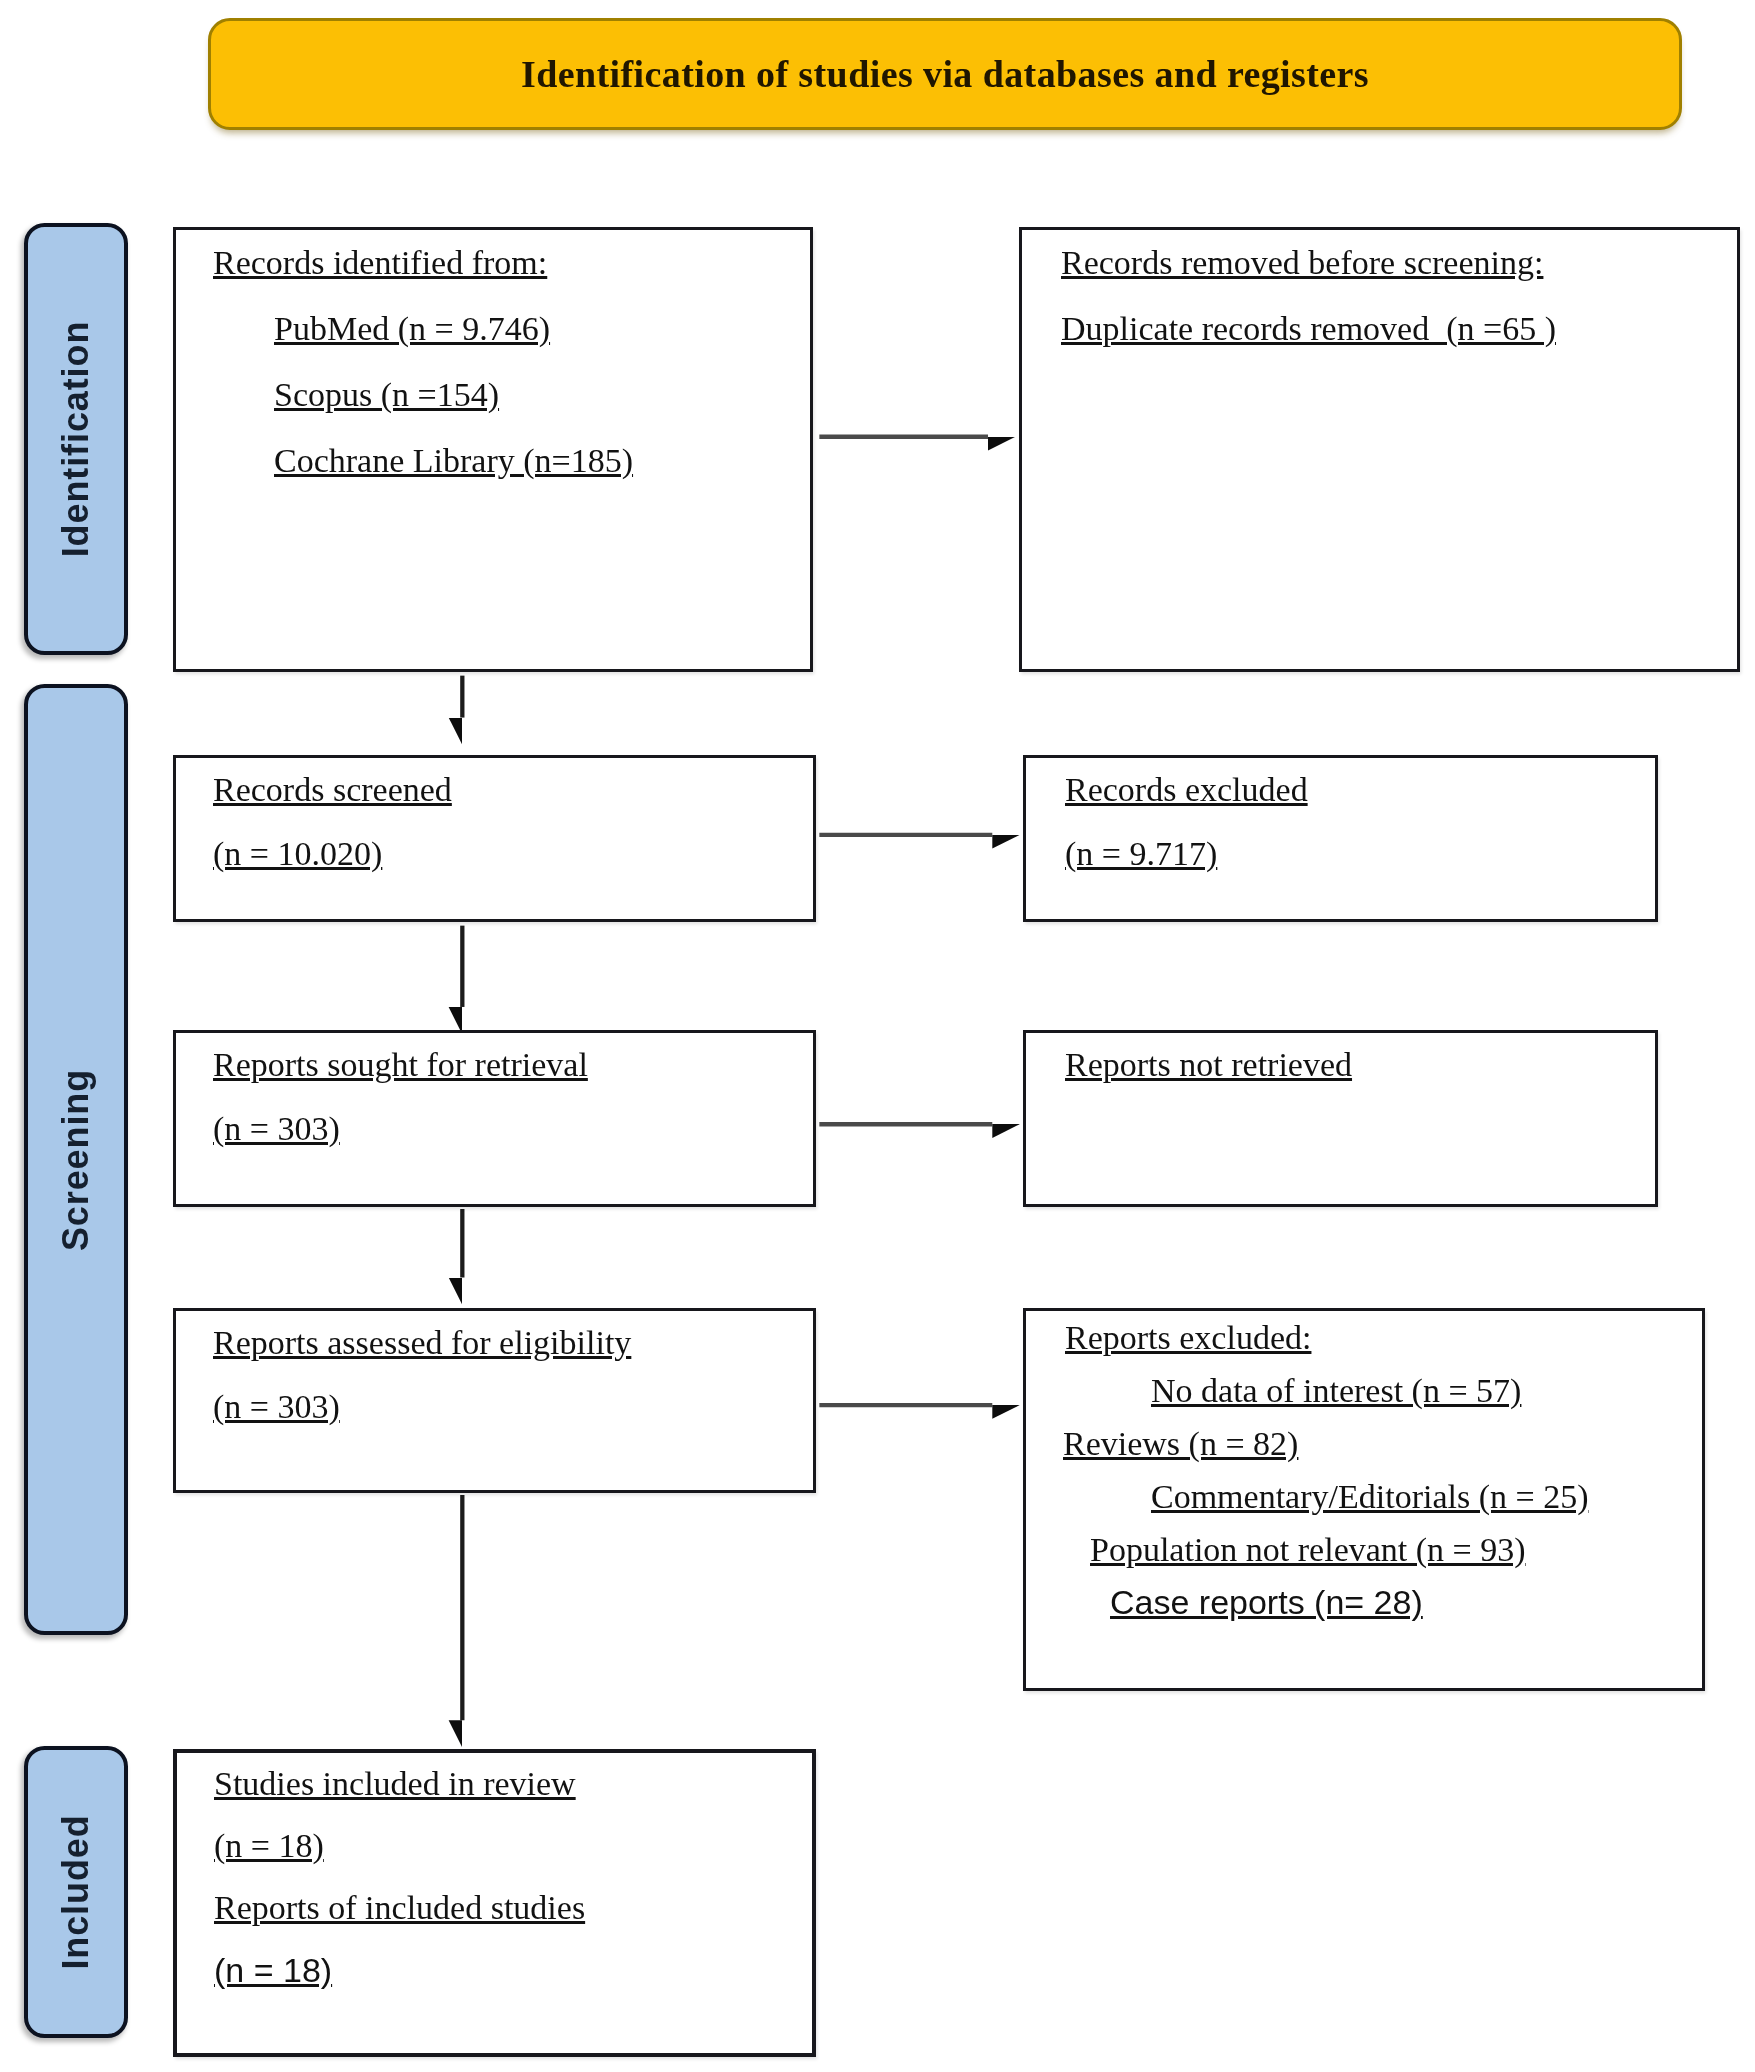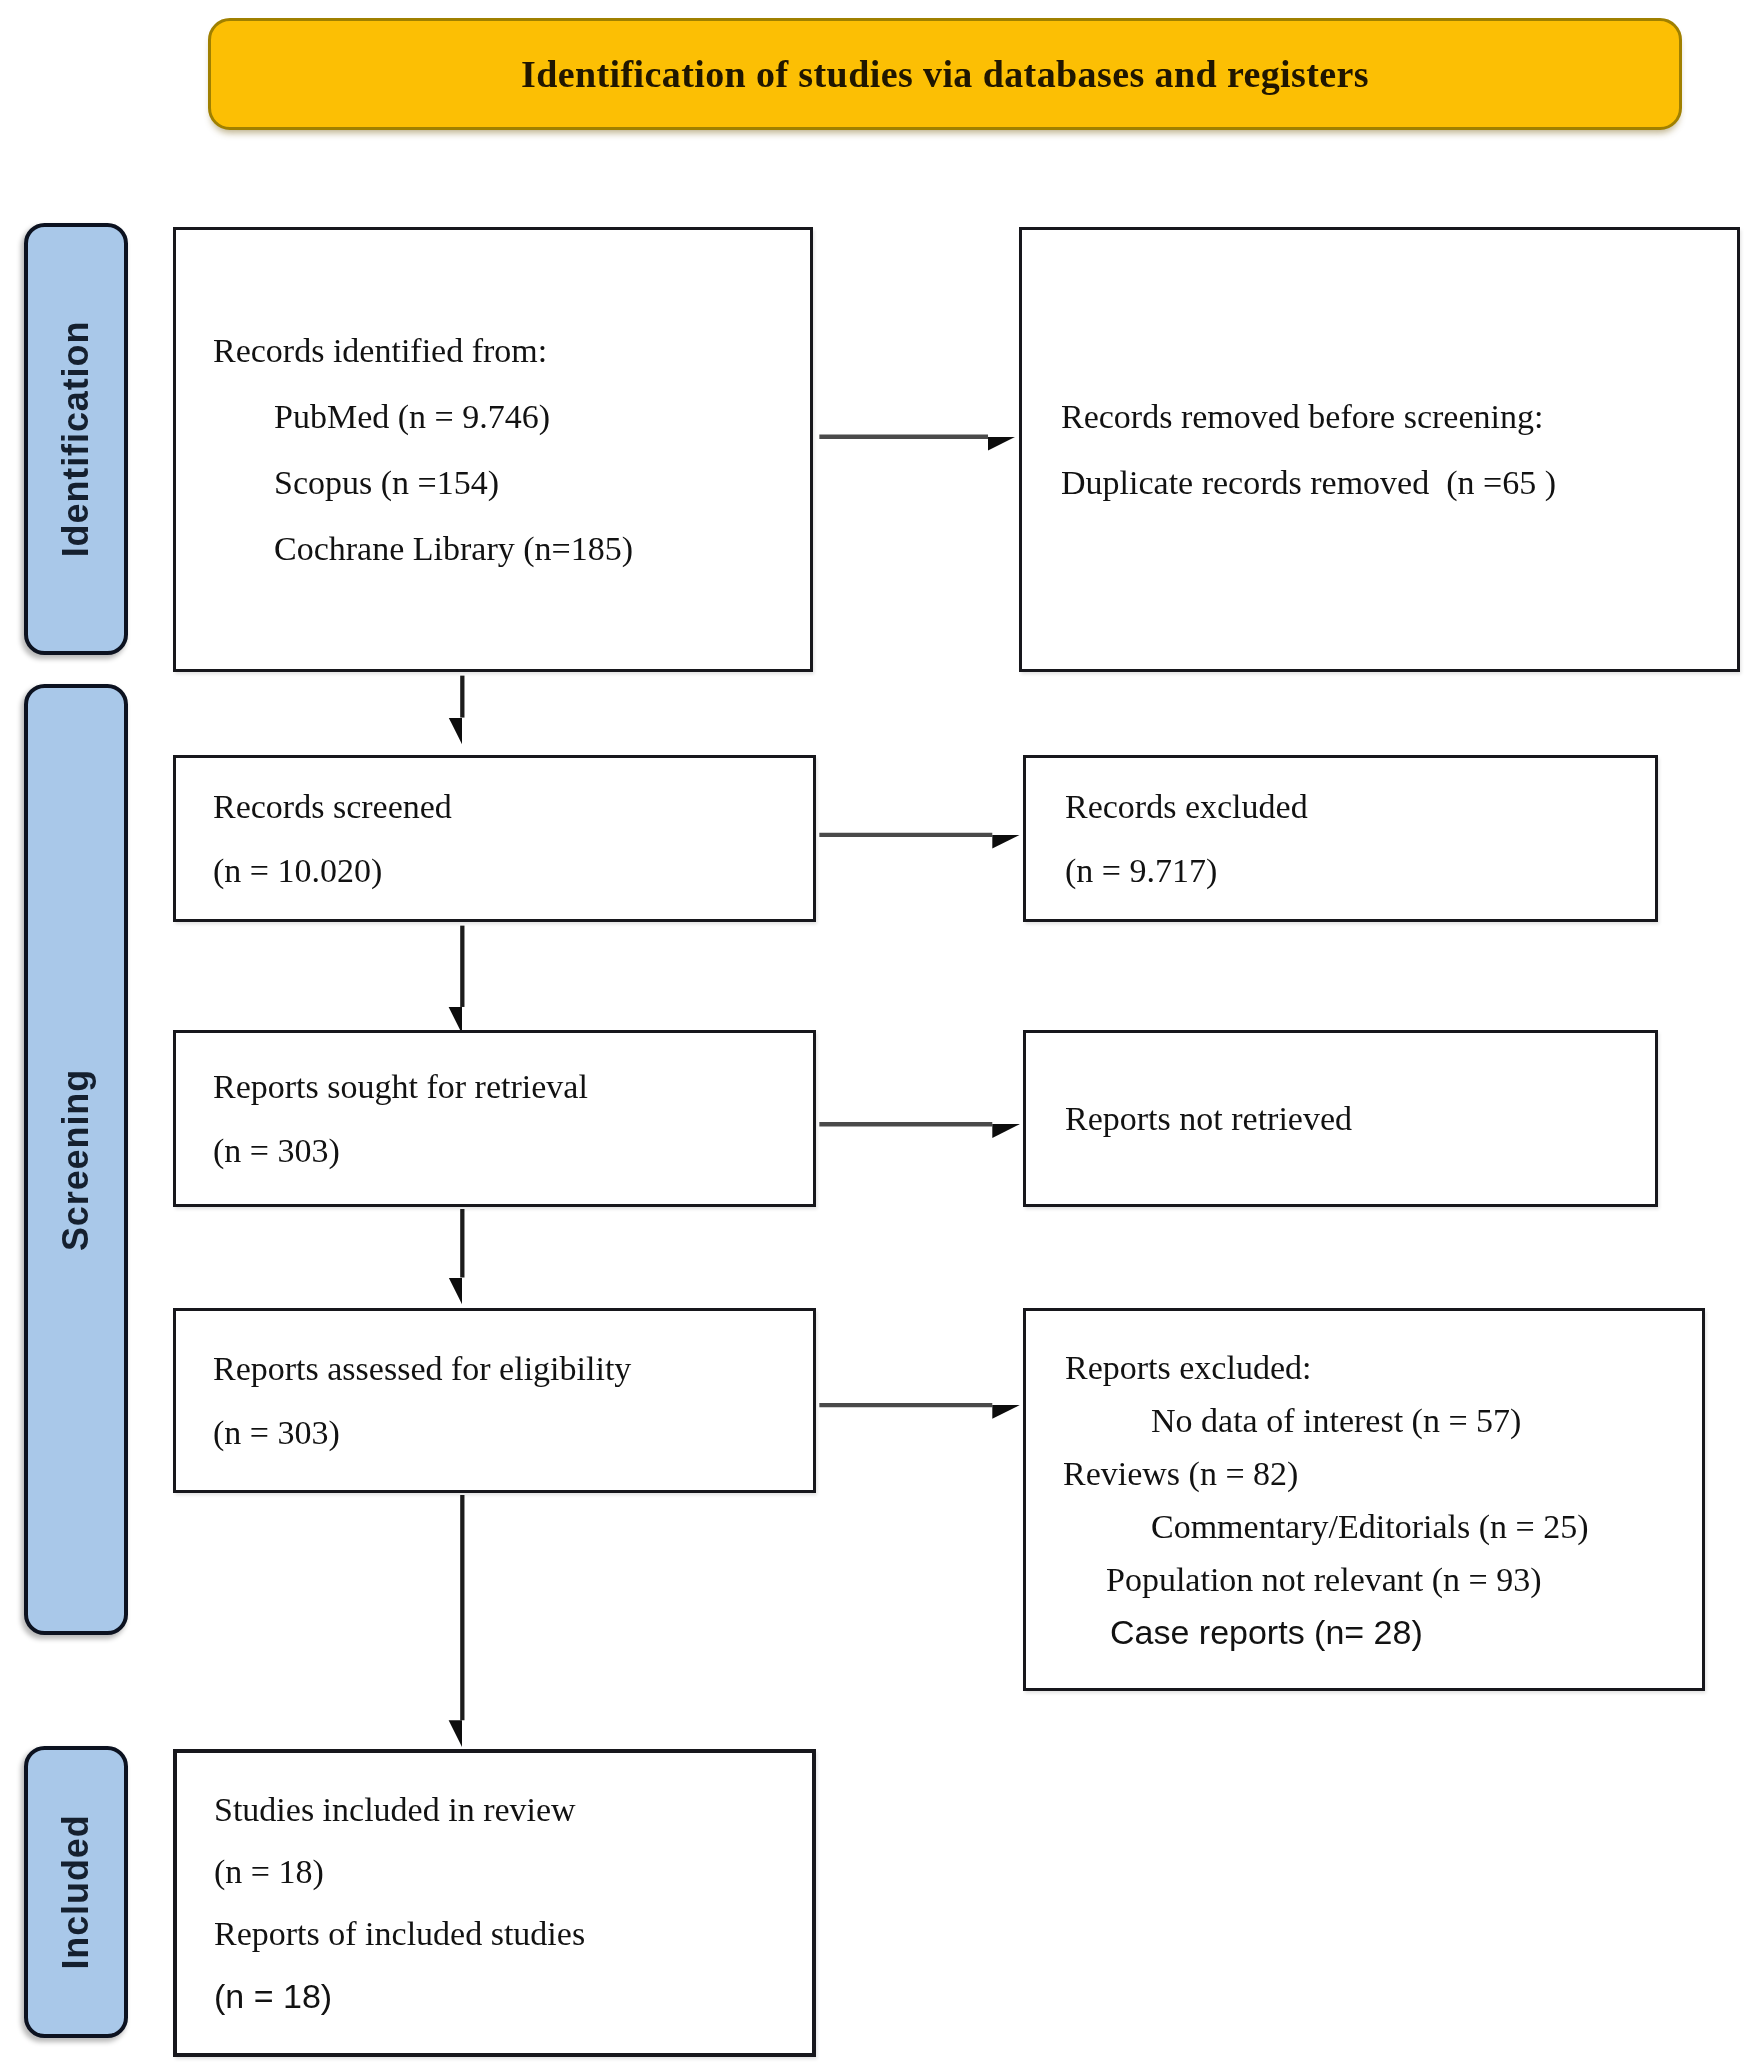--- a/index.html
+++ b/index.html
@@ -17,22 +17,22 @@
   .tab{position:absolute;left:24px;width:104px;background:#A9C8E9;
        border:4.3px solid #0c1220;border-radius:20.5px;box-sizing:border-box;
        display:flex;align-items:center;justify-content:center;
        box-shadow:-2.6px 3.4px 5.1px rgba(0,0,0,.28);}
   .tab span{transform:rotate(-90deg);white-space:nowrap;
             font-family:"Liberation Sans",sans-serif;font-weight:bold;
             font-size:36px;color:#15202f;letter-spacing:0.9px;}
 
   
   .box{position:absolute;background:#ffffff;border:3.4px solid #17171c;
-       box-sizing:border-box;display:flex;flex-direction:column;justify-content:center;
-       font-size:34px;line-height:64px;box-shadow:1.7px 2.6px 3.4px rgba(0,0,0,.12);}
+       box-sizing:border-box;display:flex;flex-direction:column;justify-content:flex-start;
+       font-size:34px;line-height:64px;box-shadow:1.7px 2.6px 3.4px rgba(0,0,0,.12);text-decoration:underline;}
   .ln{white-space:pre;padding-left:37px;}
   .sans{font-family:"Liberation Sans",sans-serif;}
 
   #box-records-identified{left:173px;top:227px;width:640px;height:445px;line-height:66px;}
   #box-records-identified .ind{padding-left:98px;}
 
   #box-records-removed{left:1019px;top:227px;width:721px;height:445px;line-height:66px;}
   #box-records-removed .ln{padding-left:39px;}
 
   #box-records-screened{left:173px;top:755px;width:643px;height:167px;}
@@ -42,21 +42,21 @@
   #box-reports-sought{left:173px;top:1030px;width:643px;height:177px;}
   #box-reports-not-retrieved{left:1023px;top:1030px;width:635px;height:177px;}
 
   #box-reports-assessed{left:173px;top:1308px;width:643px;height:185px;}
 
   #box-reports-excluded{left:1023px;top:1308px;width:682px;height:383px;line-height:53px;}
   #box-reports-excluded .p0{padding-left:39px;}
   #box-reports-excluded .pa{padding-left:125px;}
   #box-reports-excluded .pb{}
   #box-reports-excluded .pc{padding-left:125px;}
-  #box-reports-excluded .pd{padding-left:80px;}
+  #box-reports-excluded .pd{padding-left:64px;}
   #box-reports-excluded .pe{padding-left:84px;}
 
   #box-studies-included{left:173px;top:1749px;width:643px;height:308px;border-width:4.3px;line-height:62px;}
 
   
   svg.arrows{position:absolute;left:0;top:0;width:1756px;height:2073px;pointer-events:none;}
 </style>
 </head>
 <body>
 

